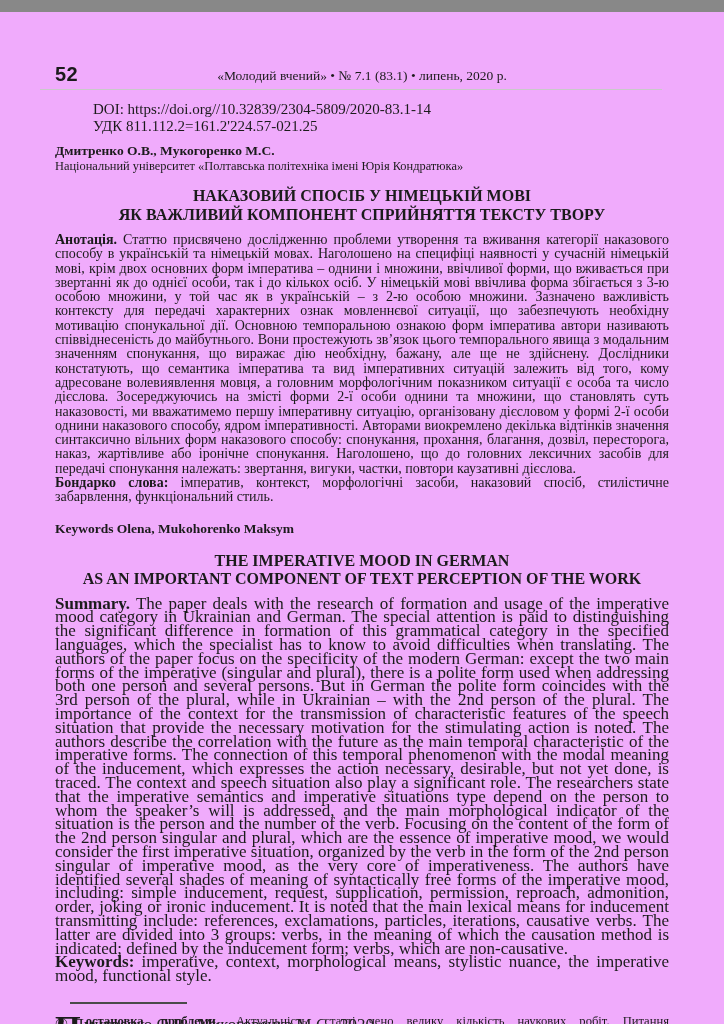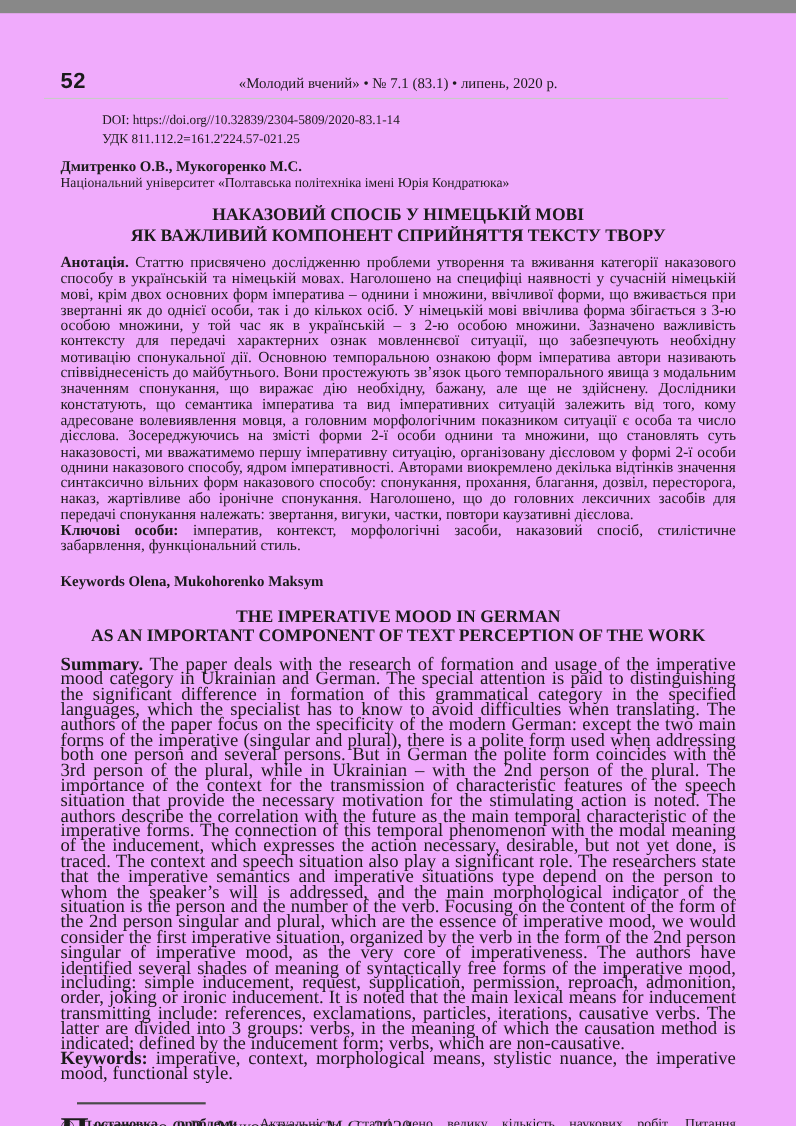--- a/index.html
+++ b/index.html
@@ -25,21 +25,21 @@
   .journal-line {
     position: absolute; left: 0; right: 0; bottom: 4px;
     text-align: center; font-size: 13.5px;
   }
   .header-rule {
     position: absolute; left: 40px; top: 77px; width: 622px; height: 1px;
     background: #c9c9c9;
   }
 
   
-  .meta { margin: 13px 0 0 38px; font-size: 12px; line-height: 17px; }
+  .meta { margin: 13px 0 0 38px; font-size: 15px; line-height: 17px; }
   .doi-line { display: block; }
 
   
   .byline { margin-top: 8px; text-align: left; }
   .byline .names { font-weight: bold; font-size: 13.5px; line-height: 16px; }
   .byline .affil { font-size: 12.4px; line-height: 15px; }
   .byline-en { margin-top: 16px; }
 
   
   .article-title {
@@ -97,21 +97,21 @@
       <div class="affil">Національний університет «Полтавська політехніка імені Юрія Кондратюка»</div>
     </div>
 
     <div class="article-title">
       <div>НАКАЗОВИЙ СПОСІБ У НІМЕЦЬКІЙ МОВІ</div>
       <div>ЯК ВАЖЛИВИЙ КОМПОНЕНТ СПРИЙНЯТТЯ ТЕКСТУ ТВОРУ</div>
     </div>
 
     <div class="abstract-block">
       <p><b>Анотація.</b><span> Статтю присвячено дослідженню проблеми утворення та вживання категорії наказового способу в українській та німецькій мовах. Наголошено на специфіці наявності у сучасній німецькій мові, крім двох основних форм імператива – однини і множини, ввічливої форми, що вживається при звертанні як до однієї особи, так і до кількох осіб. У німецькій мові ввічлива форма збігається з 3-ю особою множини, у той час як в українській – з 2-ю особою множини. Зазначено важливість контексту для передачі характерних ознак мовленнєвої ситуації, що забезпечують необхідну мотивацію спонукальної дії. Основною темпоральною ознакою форм імператива автори називають співвіднесеність до майбутнього. Вони простежують зв’язок цього темпорального явища з модальним значенням спонукання, що виражає дію необхідну, бажану, але ще не здійснену. Дослідники констатують, що семантика імператива та вид імперативних ситуацій залежить від того, кому адресоване волевиявлення мовця, а головним морфологічним показником ситуації є особа та число дієслова. Зосереджуючись на змісті форми 2-ї особи однини та множини, що становлять суть наказовості, ми вважатимемо першу імперативну ситуацію, організовану дієсловом у формі 2-ї особи однини наказового способу, ядром імперативності. Авторами виокремлено декілька відтінків значення синтаксично вільних форм наказового способу: спонукання, прохання, благання, дозвіл, пересторога, наказ, жартівливе або іронічне спонукання. Наголошено, що до головних лексичних засобів для передачі спонукання належать: звертання, вигуки, частки, повтори каузативні дієслова.</span></p>
-      <p><b>Ключові особи:</b><span> імператив, контекст, морфологічні засоби, наказовий спосіб, стилістичне забарвлення, функціональний стиль.</span></p>
+      <p><b>Бондарко слова:</b><span> імператив, контекст, морфологічні засоби, наказовий спосіб, стилістичне забарвлення, функціональний стиль.</span></p>
     </div>
 
     <div class="byline byline-en">
       <div class="names">Keywords Olena, Mukohorenko Maksym</div>
     </div>
 
     <div class="article-title article-title-en">
       <div>THE IMPERATIVE MOOD IN GERMAN</div>
       <div>AS AN IMPORTANT COMPONENT OF TEXT PERCEPTION OF THE WORK</div>
     </div>

